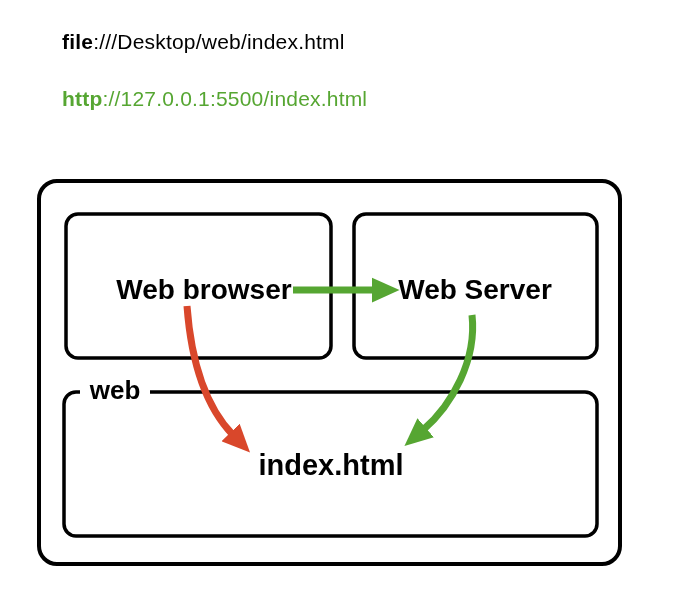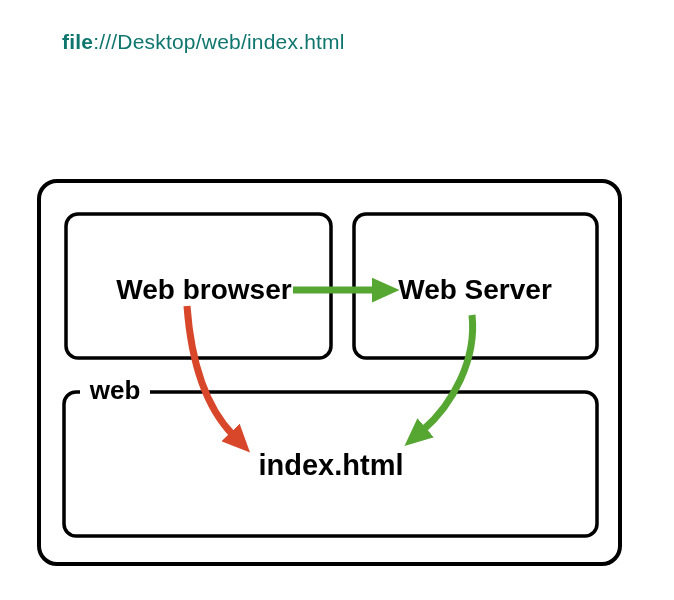--- a/index.html
+++ b/index.html
@@ -14,21 +14,21 @@
     position: absolute;
     left: 62px;
     top: 30px;
   }
   .url-line {
     font-size: 21px;
     line-height: 24px;
     white-space: nowrap;
     letter-spacing: 0.2px;
   }
-  .url-line.file { color: #0f766e; margin-bottom: 33px; }
+  .url-line.file { color: #000000; margin-bottom: 33px; }
   .url-line.http { color: #56a632; }
   .url-scheme { font-weight: bold; }
   .diagram-wrap {
     position: absolute;
     left: 0;
     top: 178px;
     width: 674px;
     height: 422px;
   }
   svg { display: block; }
@@ -43,20 +43,23 @@
     text-anchor: middle;
   }
   .arrow-path { fill: none; }
 </style>
 </head>
 <body>
 
 <div class="url-list">
   <div class="url-line file">
     <span class="url-scheme">file</span><span>:///Desktop/web/index.html</span>
+  </div>
+  <div class="url-line http">
+    <span class="url-scheme">http</span><span>://127.0.0.1:5500/index.html</span>
   </div>
 </div>
 
 <div class="diagram-wrap">
   <svg width="674" height="422" viewBox="0 0 674 422">
     <defs>
       <marker id="arrowhead-green" markerWidth="4" markerHeight="3.6" refX="0.5" refY="1.8" orient="auto">
         <path d="M0,0 L4,1.8 L0,3.6 Z" fill="#56a632"></path>
       </marker>
       <marker id="arrowhead-red" markerWidth="4" markerHeight="3.6" refX="0.5" refY="1.8" orient="auto">

